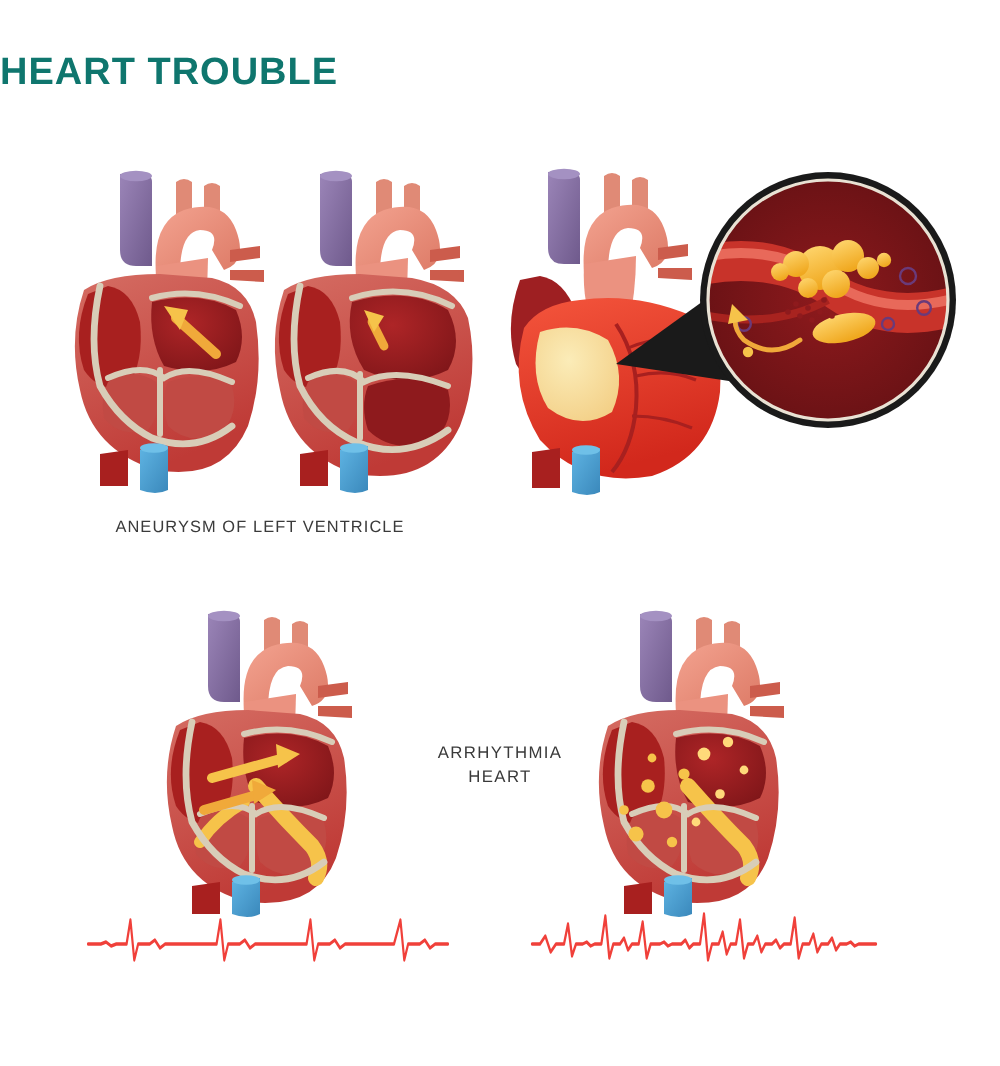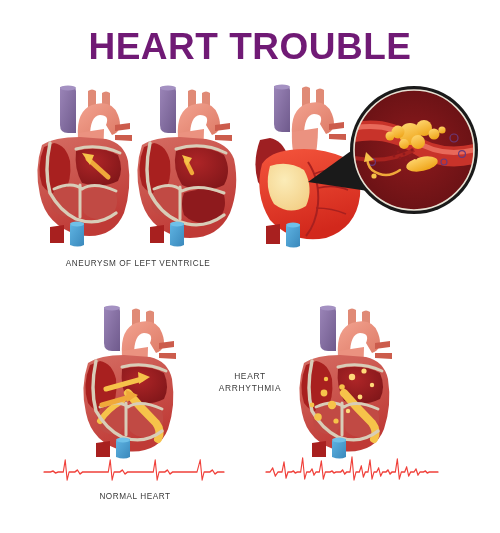--- a/index.html
+++ b/index.html
@@ -7,23 +7,23 @@
     width:500px;height:533px;
     background:#ffffff;
     font-family:"Liberation Sans", sans-serif;
     overflow:hidden;
     position:relative;
   }
   #poster{position:relative;width:500px;height:533px;}
 
   .title{
     position:absolute;left:0;top:26px;width:500px;
-    text-align:center;
-    font-size:37px;font-weight:bold;letter-spacing:0.5px;
-    color:#701a75;
+    text-align:left;
+    font-size:19px;font-weight:bold;letter-spacing:0.5px;
+    color:#0f766e;
   }
 
   .caption{
     position:absolute;
     text-align:center;
     font-size:8.2px;
     letter-spacing:0.55px;
     color:#3a3a3a;
     white-space:nowrap;
   }
@@ -136,21 +136,21 @@
           <path d="M72 88 L66 76" stroke="#f0a93a" stroke-width="4.4" stroke-linecap="round" fill="none"></path>
           <path d="M62 70 L72 73 L67 81 Z" fill="#f6c34a"></path>
         </g>
         <path d="M30 142 L30 158 L44 158 L44 140 Z" fill="#a8201f"></path>
         <path d="M50 140 L50 160 Q58 163 64 160 L64 138 Z" fill="url(#blGrad)"></path>
         <ellipse cx="57" cy="139" rx="7" ry="2.4" fill="#6fc0e8"></ellipse>
       </g>
     </svg>
   </div>
 
-  <div class="caption" style="left:0px;top:259px;width:260px;margin-left:8px;">ANEURYSM OF LEFT VENTRICLE</div>
+  <div class="caption" style="left:0px;top:259px;width:260px;">ANEURYSM OF LEFT VENTRICLE</div>
 
   <div class="fig" style="left:248px;top:78px;">
     <svg width="244" height="172" viewBox="0 0 244 172">
       <defs>
         <linearGradient id="infGrad" x1="0" y1="0" x2="0.3" y2="1">
           <stop offset="0%" stop-color="#f4553c"></stop>
             <stop offset="100%" stop-color="#d2281c"></stop>
         </linearGradient>
         <radialGradient id="creamGrad" cx="0.4" cy="0.35" r="0.75">
           <stop offset="0%" stop-color="#fbecb8"></stop>
@@ -287,25 +287,24 @@
       <ellipse cx="51" cy="135" rx="7" ry="2.4" fill="#6fc0e8"></ellipse>
     </svg>
   </div>
 
   <div class="fig" style="left:44px;top:452px;">
     <svg width="180" height="40" viewBox="0 0 280 40" preserveAspectRatio="none">
       <polyline id="ecg-normal-line" fill="none" stroke="#f0403a" stroke-width="1.7" stroke-linejoin="round" stroke-linecap="round" points="0,20 10,20 14,19 18,21 22,20 30,20 33,8 36,28 39,20 48,20 52,18 56,22 60,20 68,20 72,20 76,20 80,20 84,20 88,20 92,20 96,20 100,20 103,8 106,28 109,20 118,20 122,18 126,22 130,20 138,20 142,20 150,20 154,20 158,20 162,20 166,20 170,20 173,8 176,28 179,20 188,20 192,18 196,22 200,20 208,20 212,20 220,20 226,20 232,20 238,20 243,8 246,28 249,20 258,20 262,18 266,22 270,20 280,20"></polyline>
     </svg>
   </div>
 
-  <div class="caption" style="left:40px;top:492px;width:190px;">NORMAL HEART</div>
 
   <div class="center-label" style="left:200px;top:370px;width:100px;">
+    <span>ARRHYTHMIA</span>
     <span>HEART</span>
-    <span>ARRHYTHMIA</span>
   </div>
 
   <div class="fig" style="left:288px;top:305px;">
     <svg width="115" height="152" viewBox="0 0 115 152">
       <path d="M32 2 L32 38 Q32 46 40 46 L48 46 L48 6 Q48 1 40 1 Z" fill="url(#pvGrad)"></path>
       <ellipse cx="40" cy="3" rx="8" ry="2.6" fill="#a491c2"></ellipse>
       <path d="M60 5 L60 28 L68 28 L68 5 Q64 2 60 5 Z" fill="#e08a76"></path>
       <path d="M74 7 L74 28 L82 28 L82 7 Q78 4 74 7 Z" fill="#e08a76"></path>
       <path d="M50 50 Q48 24 64 18 Q84 12 90 28 Q96 44 84 48 L78 38 Q82 28 72 28 Q62 29 62 50 Z" fill="url(#aoGrad)"></path>
       <path d="M50 46 Q49 68 56 78 L72 78 Q76 60 76 42 Z" fill="#eb9280"></path>

